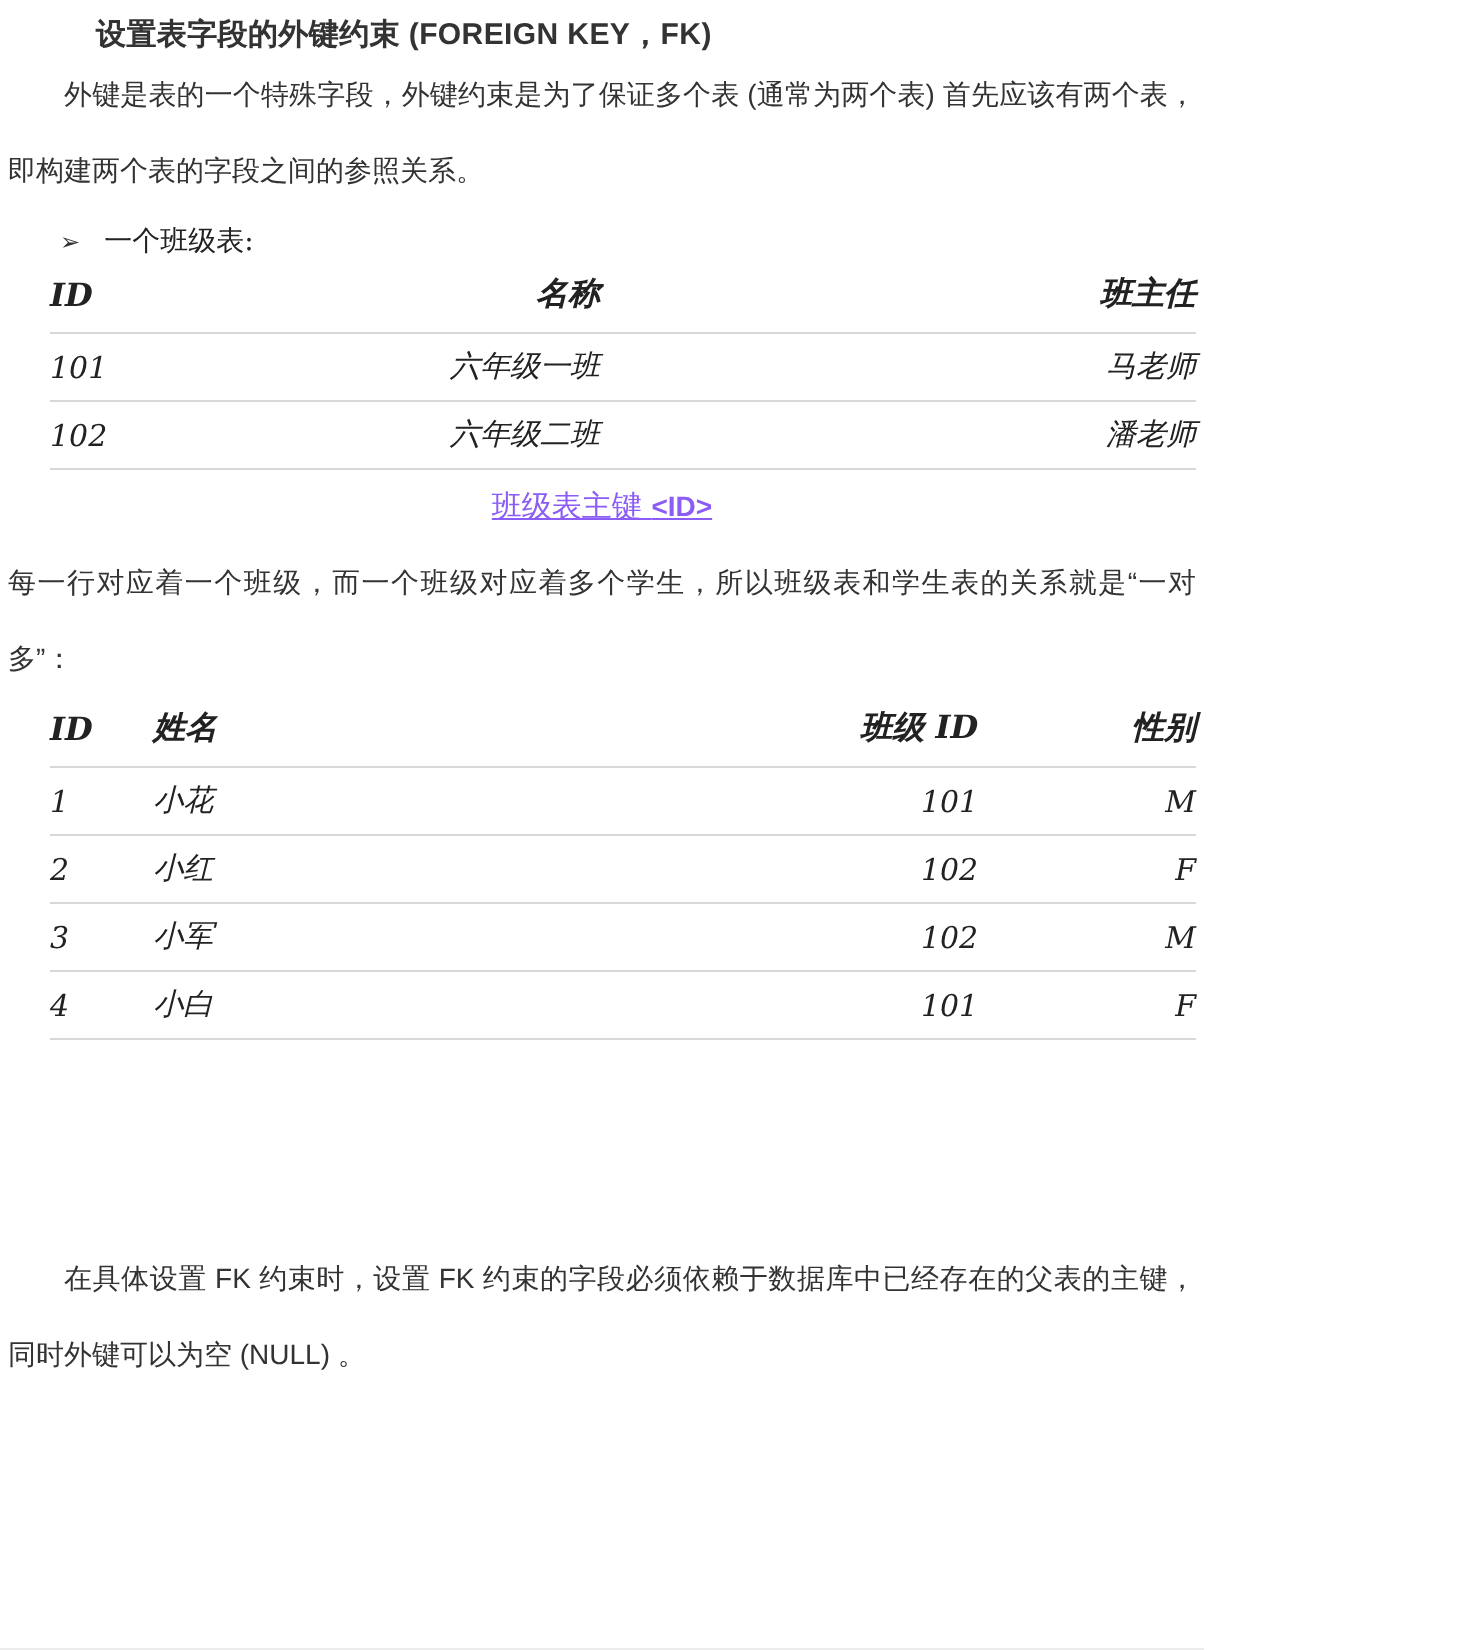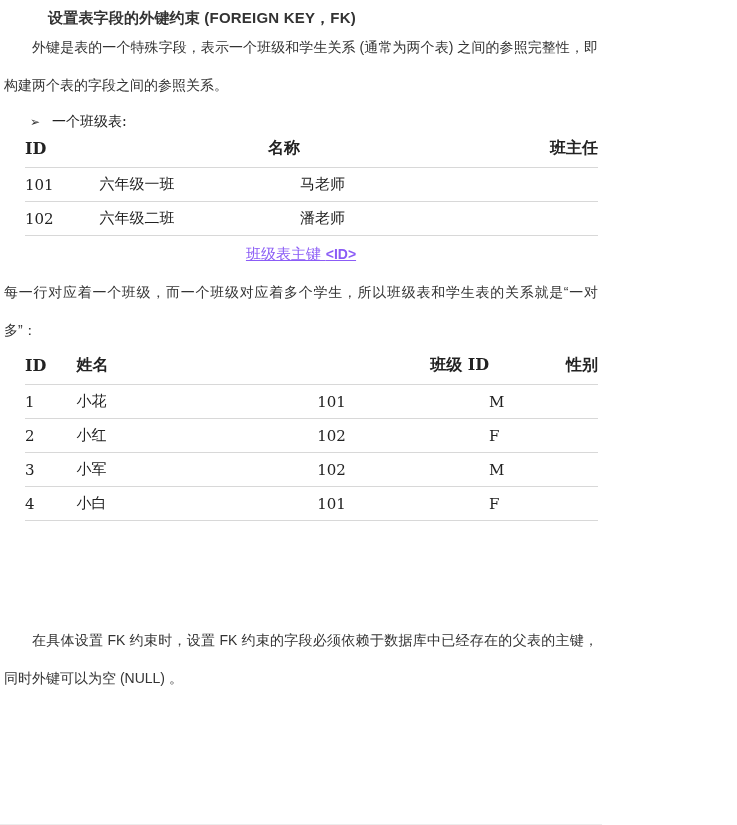--- a/index.html
+++ b/index.html
@@ -51,32 +51,33 @@
     margin-right: 12px;
     color: #333333;
   }
   table.tbl {
     width: calc(100% - 21px);
     margin-left: 21px;
     border-collapse: collapse;
     font-family: "DejaVu Serif", "Liberation Serif", serif;
     color: #222222;
     font-size: 15px;
+    font-style: italic;
   }
   table.tbl th {
     font-size: 16px;
     font-weight: bold;
     padding: 5px 0 8px 0;
     border-bottom: 1px solid #d8d8d8;
     text-align: right;
   }
   table.tbl td {
     padding: 7px 0;
     border-bottom: 1px solid #d8d8d8;
-    text-align: left;
+    text-align: right;
   }
   table.tbl .al { text-align: left; }
   .caption {
     margin: 8px 0;
     text-align: center;
     color: #8b5cf6;
     font-family: "DejaVu Serif", "Liberation Serif", serif;
     font-size: 15px;
     line-height: 21px;
     text-decoration: underline;
@@ -90,21 +91,21 @@
   .tbl2 { margin-top: 1px; }
   .spacer { height: 100px; }
 </style>
 </head>
 <body>
 
 <div class="page">
 
   <h1 class="doc-title">设置表字段的外键约束 (FOREIGN KEY，FK)</h1>
 
-  <p class="body indent p1">外键是表的一个特殊字段，表示一个班级和学生关系 (通常为两个表) 之间的参照完整性，即构建两个表的字段之间的参照关系。</p>
+  <p class="body indent p1">外键是表的一个特殊字段，外键约束是为了保证多个表 (通常为两个表) 首先应该有两个表，即构建两个表的字段之间的参照关系。</p>
 
 
   <div class="bullet-line">
     <span class="bullet-marker">➢</span><span>一个班级表:</span>
   </div>
 
   <table class="tbl tbl1">
     <colgroup>
       <col style="width:13%">
         <col style="width:35%">

